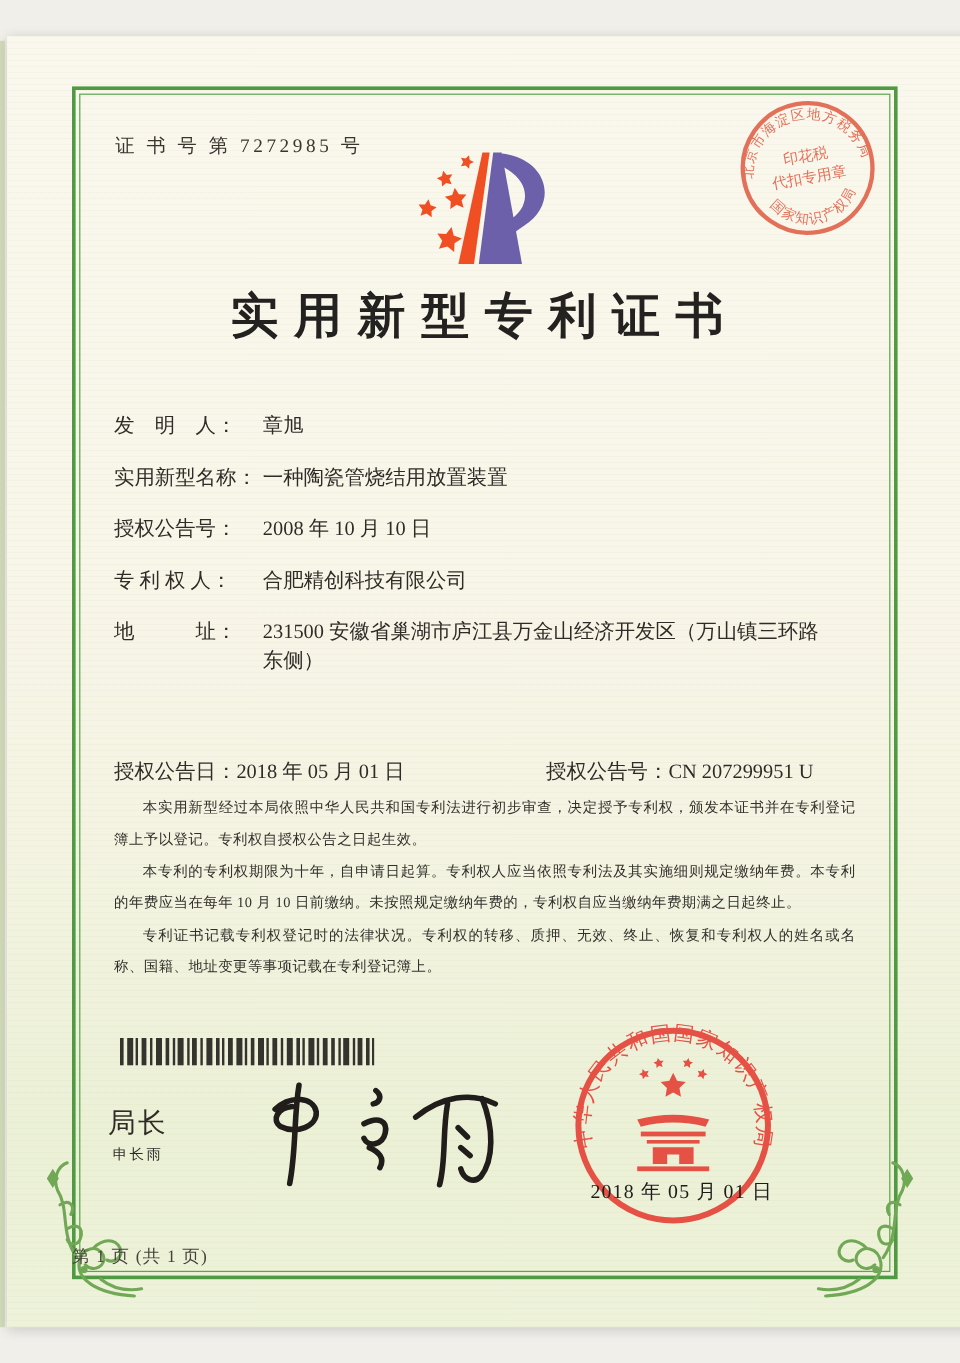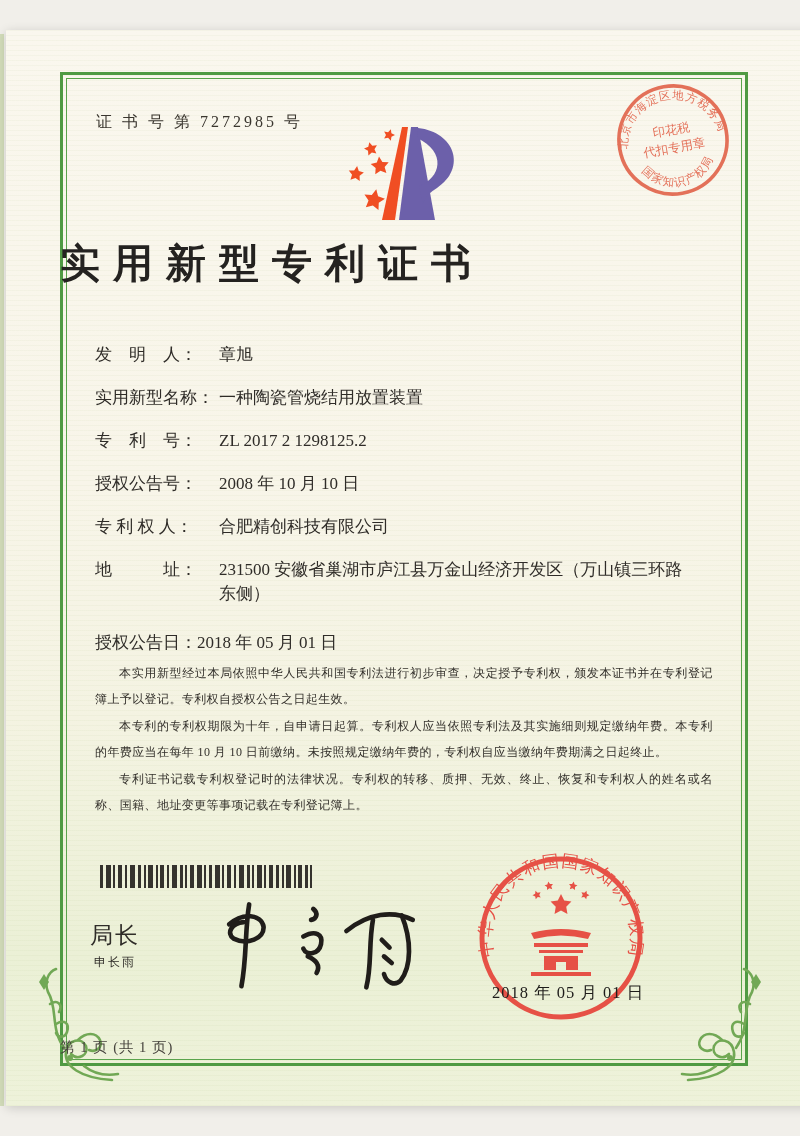--- a/index.html
+++ b/index.html
@@ -15,21 +15,21 @@
       repeating-linear-gradient(0deg, rgba(150,180,100,0.06) 0 1px, transparent 1px 5px),
       linear-gradient(180deg,#faf7ee 0%,#f8f5e9 42%,#f4f3e2 64%,#ebf0d6 86%,#eef2da 100%);
     box-shadow:0 2px 10px rgba(0,0,0,0.16);
     padding-left:37px;
   }
   .page-edge{position:absolute;left:0;top:34px;width:4px;height:1072px;background:#ccd8ae;opacity:.8;}
   .frame{position:absolute;left:54px;top:42px;width:688px;height:994px;border:3px solid #4f9a43;box-sizing:border-box;}
   .frame-inner{position:absolute;inset:3px;border:1px solid #5aa44c;}
   .cert-no{position:absolute;left:90px;top:82px;font-size:16px;letter-spacing:3px;color:#3a362f;}
   .logo{position:absolute;left:337px;top:92px;width:124px;height:104px;}
-  .title{position:absolute;left:54px;top:206px;width:688px;text-align:left;
+  .title{position:absolute;left:54px;top:206px;width:688px;text-align:center;
     font-size:40px;font-weight:600;letter-spacing:13px;color:#242220;}
   .fields{position:absolute;left:89px;top:313px;width:620px;font-size:17px;}
   .frow{display:flex;margin-bottom:19px;line-height:24px;}
   .flabel{flex:0 0 124px;white-space:nowrap;}
   .fvalue{max-width:470px;}
   .grant-row{position:absolute;left:89px;top:601px;width:620px;font-size:17px;display:flex;}
   .grant-left{flex:0 0 360px;white-space:nowrap;}
   .grant-right{white-space:nowrap;}
   .body-text{position:absolute;left:89px;top:630px;width:618px;font-size:12px;
     line-height:26px;text-align:justify;letter-spacing:0.4px;color:#33302b;}
@@ -123,40 +123,39 @@
   <div class="fields">
     <div class="frow">
       <span class="flabel">发　明　人：</span>
       <span class="fvalue">章旭</span>
     </div>
     <div class="frow">
       <span class="flabel">实用新型名称：</span>
       <span class="fvalue">一种陶瓷管烧结用放置装置</span>
     </div>
     <div class="frow">
-      <span class="flabel">专　利　号：</span>
-      <span class="fvalue">ZL 2017 2 1298125.2</span>
-    </div>
-    <div class="frow">
       <span class="flabel">授权公告号：</span>
       <span class="fvalue">2008 年 10 月 10 日</span>
     </div>
     <div class="frow">
       <span class="flabel">专 利 权 人：</span>
       <span class="fvalue">合肥精创科技有限公司</span>
     </div>
     <div class="frow">
       <span class="flabel">地　　　址：</span>
       <span class="fvalue">231500 安徽省巢湖市庐江县万金山经济开发区（万山镇三环路东侧）</span>
     </div>
   </div>
 
   <div class="grant-row">
     <span class="grant-left">
       <span>授权公告日：</span><span>2018 年 05 月 01 日</span>
+    </span>
+    <span class="grant-right">
+      <span>授权公告号：</span><span>CN 207299951 U</span>
     </span>
   </div>
 
   <div class="body-text">
     <p>本实用新型经过本局依照中华人民共和国专利法进行初步审查，决定授予专利权，颁发本证书并在专利登记簿上予以登记。专利权自授权公告之日起生效。</p>
     <p>本专利的专利权期限为十年，自申请日起算。专利权人应当依照专利法及其实施细则规定缴纳年费。本专利的年费应当在每年 10 月 10 日前缴纳。未按照规定缴纳年费的，专利权自应当缴纳年费期满之日起终止。</p>
     <p>专利证书记载专利权登记时的法律状况。专利权的转移、质押、无效、终止、恢复和专利权人的姓名或名称、国籍、地址变更等事项记载在专利登记簿上。</p>
   </div>
 
   <svg class="barcode" width="212" height="23" viewBox="0 0 212 23">

